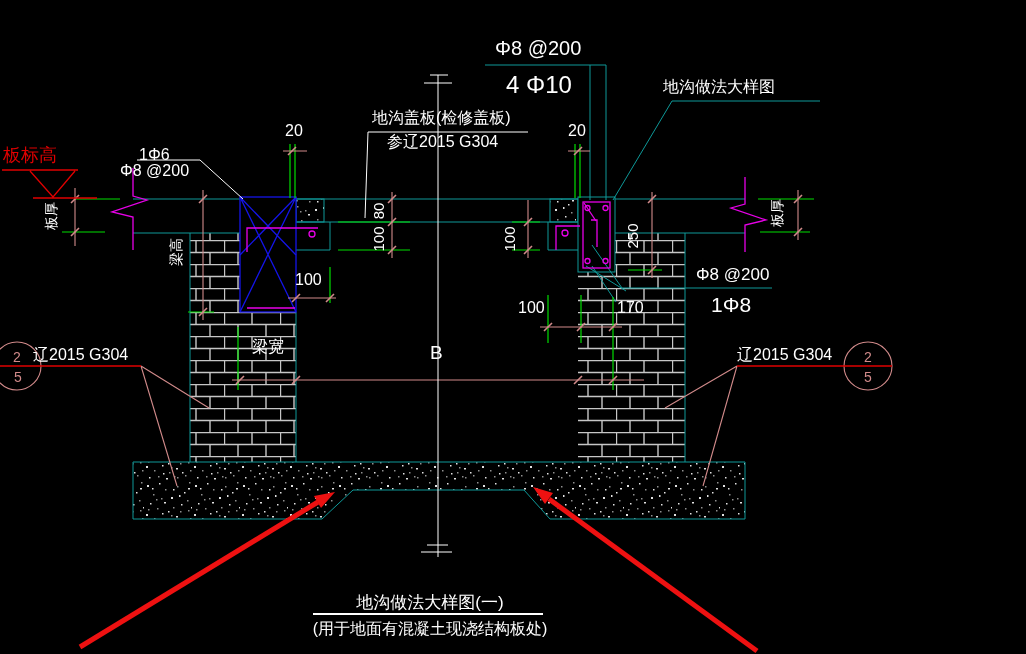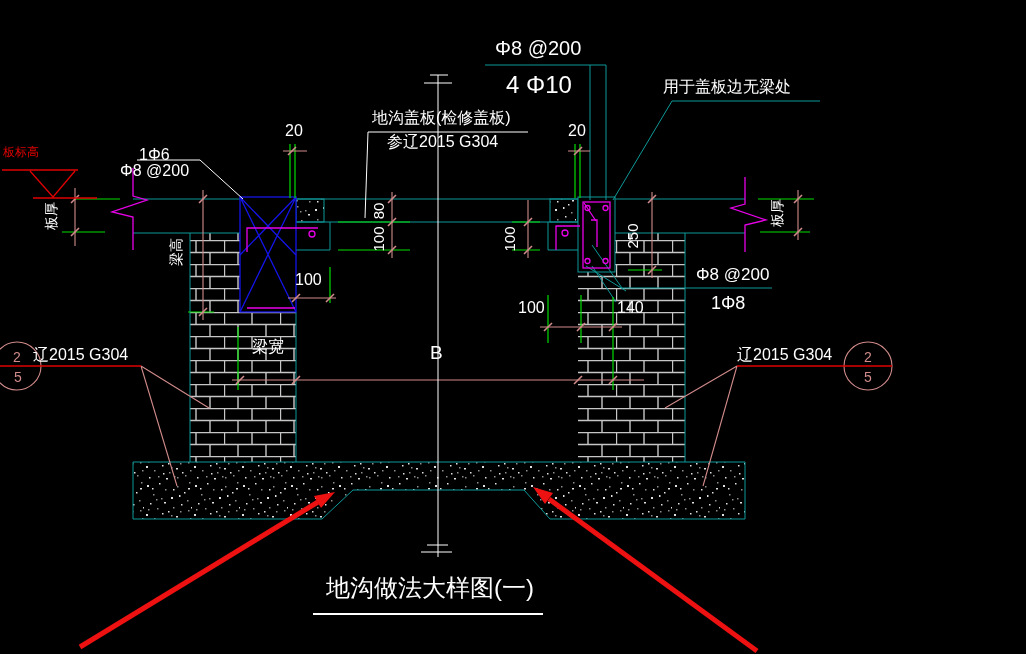--- a/index.html
+++ b/index.html
@@ -163,57 +163,58 @@
   </g>
 
   <g>
     <path d="M80 647 L318 502" stroke="#ee1111" stroke-width="5" fill="none"></path>
     <polygon points="335,492 321,508 314,496" fill="#ee1111"></polygon>
     <path d="M757 651 L549 499" stroke="#ee1111" stroke-width="5" fill="none"></path>
     <polygon points="533,487 553,493 545,504" fill="#ee1111"></polygon>
   </g>
 </svg>
 
-<div class="t red" style="left:3px;top:146px;font-size:12px">板标高</div>
+<div class="t red" style="left:3px;top:146px;font-size:18px">板标高</div>
 
 <div class="t" style="left:139px;top:147px">1Φ6</div>
 <div class="t" style="left:120px;top:163px">Φ8 @200</div>
 
 <div class="t" style="left:285px;top:123px">20</div>
 <div class="t" style="left:568px;top:123px">20</div>
 
 <div class="t" style="left:372px;top:110px">地沟盖板(检修盖板)</div>
 <div class="t" style="left:387px;top:134px">参辽2015 G304</div>
 
 <div class="t" style="left:495px;top:38px;font-size:20px">Φ8 @200</div>
 <div class="t" style="left:506px;top:73px;font-size:24px">4 Φ10</div>
 
-<div class="t" style="left:663px;top:79px">用于盖板边无梁处</div>
+<div class="t" style="left:663px;top:79px">地沟做法大样图</div>
 
 <div class="t vt" style="left:51px;top:216px;font-size:14px">板厚</div>
 <div class="t vt" style="left:176px;top:252px;font-size:14px">梁高</div>
 <div class="t vt" style="left:378px;top:211px;font-size:15px">80</div>
 <div class="t vt" style="left:378px;top:239px;font-size:15px">100</div>
 <div class="t vt" style="left:509px;top:239px;font-size:15px">100</div>
 <div class="t vt" style="left:632px;top:236px;font-size:15px">250</div>
 <div class="t vt" style="left:777px;top:213px;font-size:14px">板厚</div>
 
 <div class="t" style="left:696px;top:266px;font-size:17px">Φ8 @200</div>
-<div class="t" style="left:711px;top:294px;font-size:18px">1Φ8</div>
+<div class="t" style="left:711px;top:294px;font-size:21px">1Φ8</div>
 
 <div class="t" style="left:295px;top:272px">100</div>
 <div class="t" style="left:518px;top:300px">100</div>
-<div class="t" style="left:617px;top:300px">140</div>
+<div class="t" style="left:617px;top:300px">170</div>
 
 <div class="t" style="left:252px;top:339px">梁宽</div>
 <div class="t" style="left:430px;top:343px;font-size:19px">B</div>
 
 <div class="t" style="left:33px;top:347px">辽2015 G304</div>
 <div class="t" style="left:737px;top:347px">辽2015 G304</div>
 
 <div class="t ctr" style="left:17px;top:350px;font-size:14px;color:#d18a8a">2</div>
 <div class="t ctr" style="left:18px;top:370px;font-size:14px;color:#d18a8a">5</div>
 <div class="t ctr" style="left:868px;top:350px;font-size:14px;color:#d18a8a">2</div>
 <div class="t ctr" style="left:868px;top:370px;font-size:14px;color:#d18a8a">5</div>
 
-<div class="t ctr" style="left:430px;top:576px;font-size:24px">地沟做法大样图(一)</div>
+<div class="t ctr" style="left:430px;top:594px;font-size:17px">地沟做法大样图(一)</div>
+<div class="t ctr" style="left:430px;top:621px;font-size:16px">(用于地面有混凝土现浇结构板处)</div>
 
 </div>
 
 </body></html>

